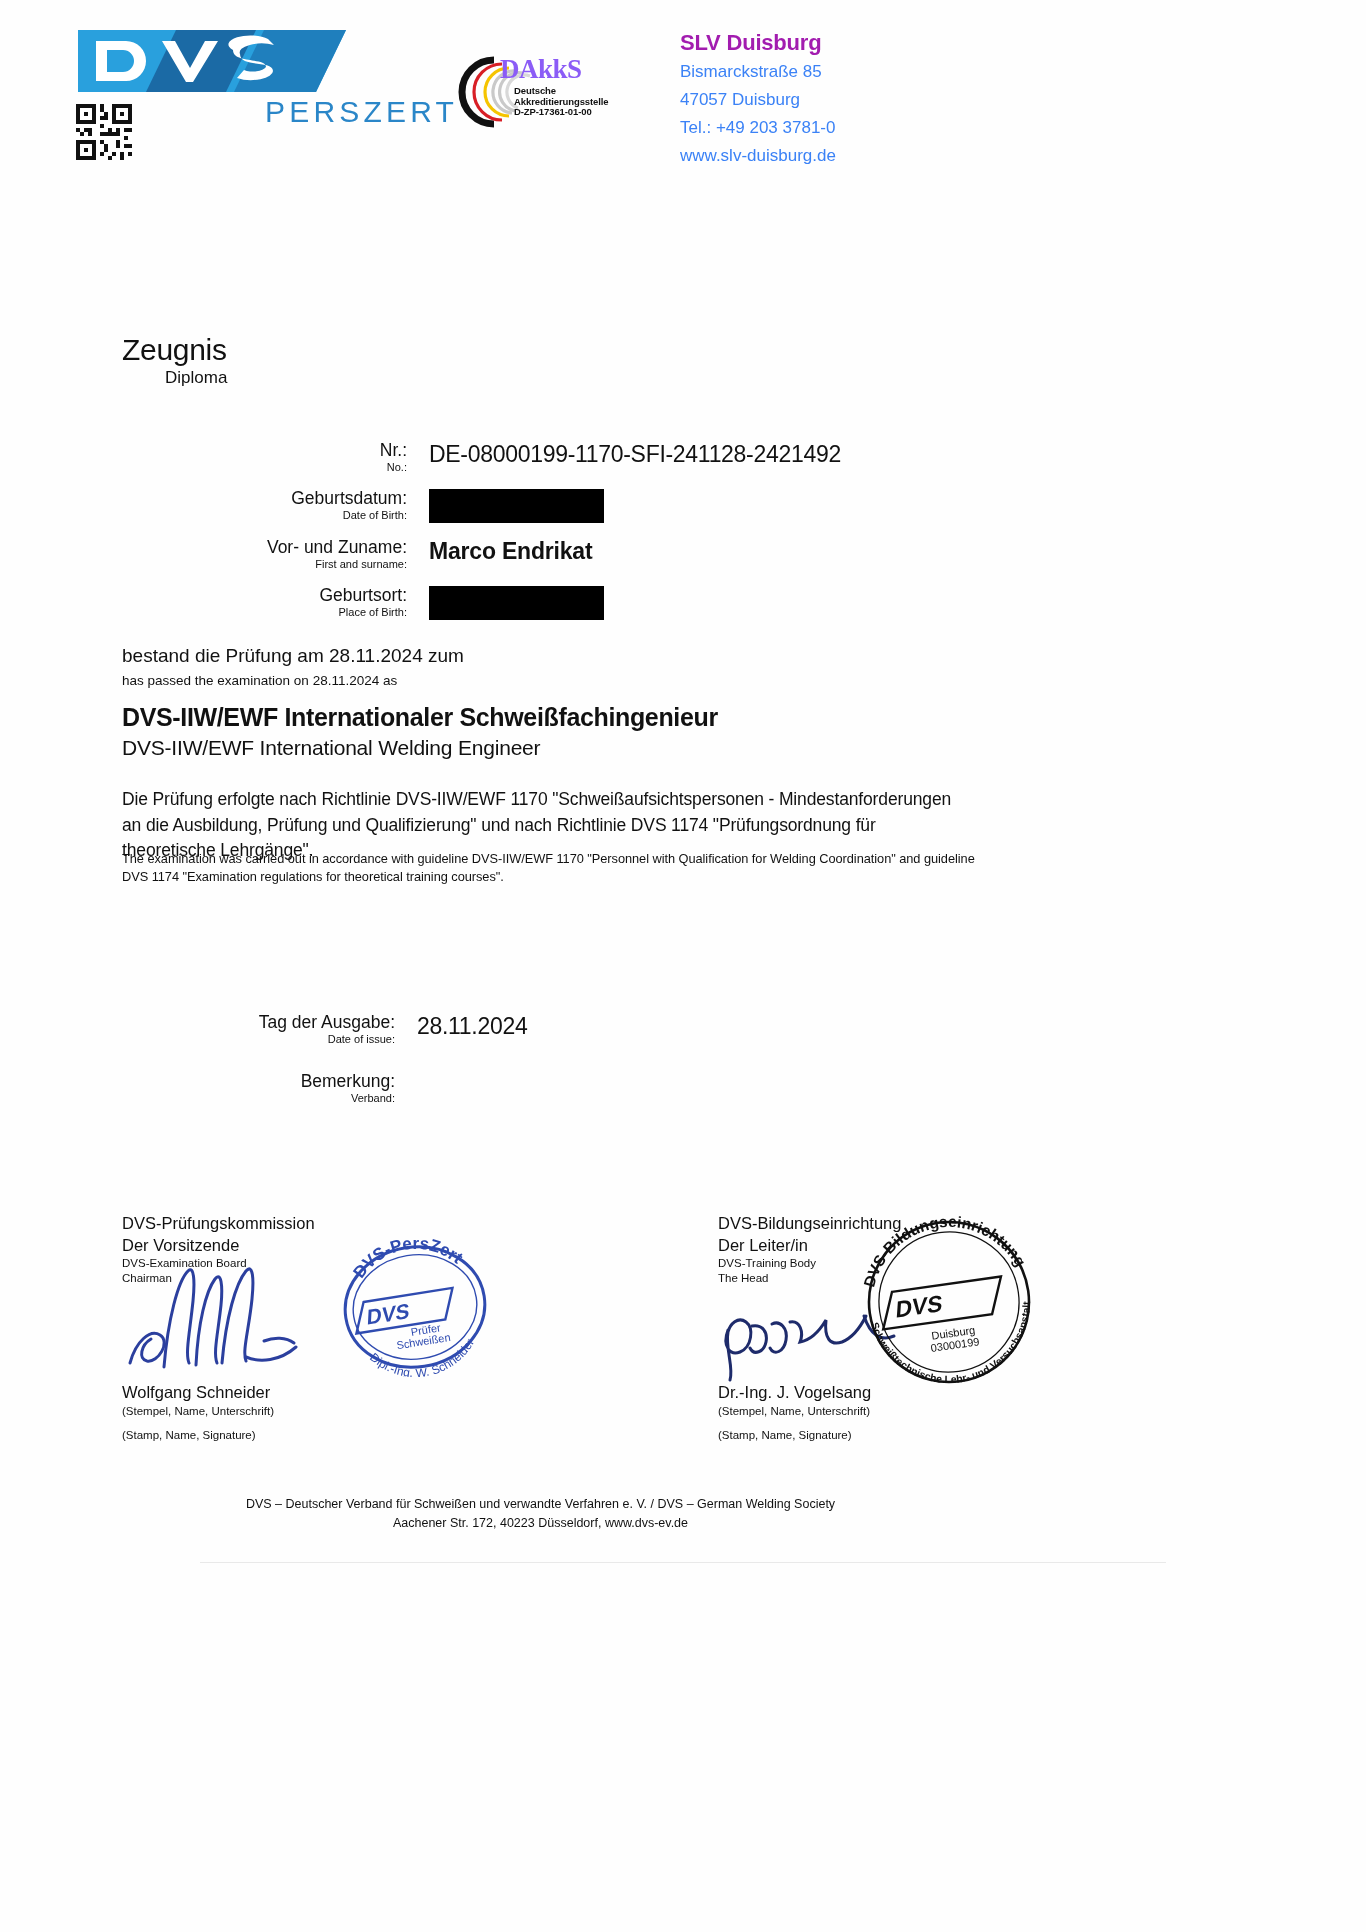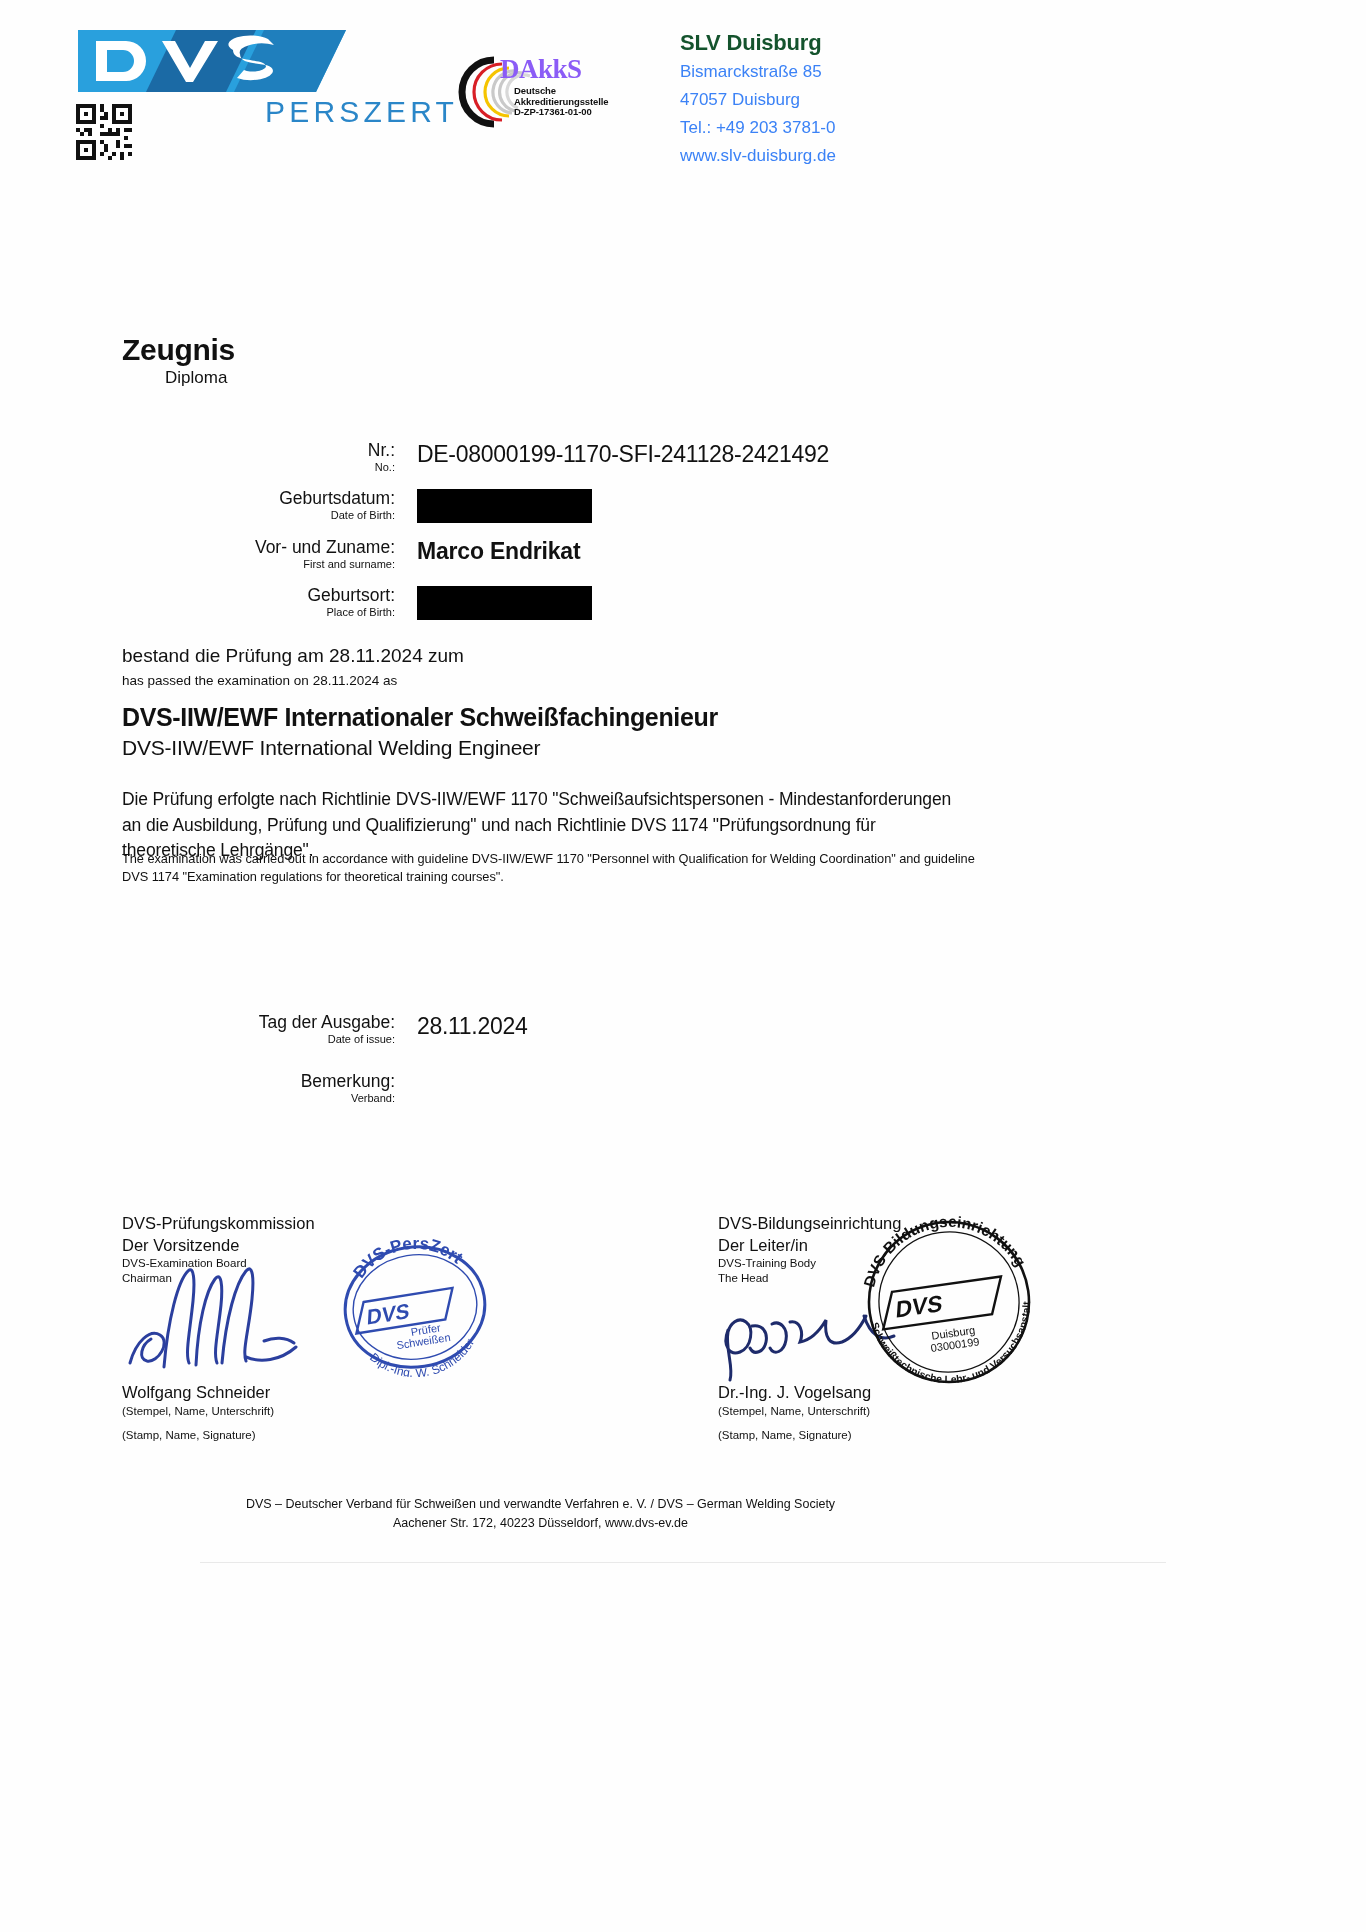--- a/index.html
+++ b/index.html
@@ -17,29 +17,29 @@
   .dvs-logo svg{display:block;}
   .perszert{left:265px;top:58px;font-size:30px;letter-spacing:4.2px;color:#2a86c8;font-weight:400;margin-top:37px;}
   .qr{left:76px;top:104px;width:56px;height:56px;}
   .qr svg{display:block;}
 
   .dakks{left:452px;top:52px;width:170px;height:80px;}
   .dakks-word{position:absolute;left:48px;top:2px;font-family:"Liberation Serif","DejaVu Serif",serif;font-weight:bold;font-size:27px;letter-spacing:-0.5px;color:#8b5cf6;}
   .dakks-sub{position:absolute;left:62px;top:34px;font-size:9.5px;font-weight:bold;line-height:10.5px;color:#111;letter-spacing:-0.1px;}
 
   .addr{left:680px;top:28px;width:330px;}
-  .addr .org{font-size:22px;font-weight:bold;color:#14532d;line-height:30px;letter-spacing:-0.2px;}
+  .addr .org{font-size:22px;font-weight:bold;color:#a21caf;line-height:30px;letter-spacing:-0.2px;}
   .addr .line{font-size:17px;line-height:28px;color:#3b82f6;}
 
   
-  .title-de{left:122px;top:333px;font-size:30px;font-weight:700;letter-spacing:-0.3px;}
+  .title-de{left:122px;top:333px;font-size:30px;font-weight:400;letter-spacing:-0.3px;}
   .title-en{left:122px;top:368px;font-size:17px;font-weight:400;margin-left:43px;}
 
   
-  .fields{left:122px;top:440px;width:900px;}
+  .fields{left:134px;top:440px;width:900px;}
   .frow{display:flex;align-items:flex-start;margin-bottom:12px;}
   .flab{width:295px;text-align:right;padding-right:22px;box-sizing:border-box;}
   .flab .de{font-size:17.5px;line-height:21px;color:#111;}
   .flab .en{font-size:11px;line-height:13px;color:#111;}
   .fval{padding-top:1px;}
   .fval .big{font-size:23px;letter-spacing:-0.3px;}
   .fval .bold{font-size:23px;font-weight:bold;letter-spacing:-0.2px;}
   .redact{display:block;width:175px;height:34px;background:#000;}
 
   

